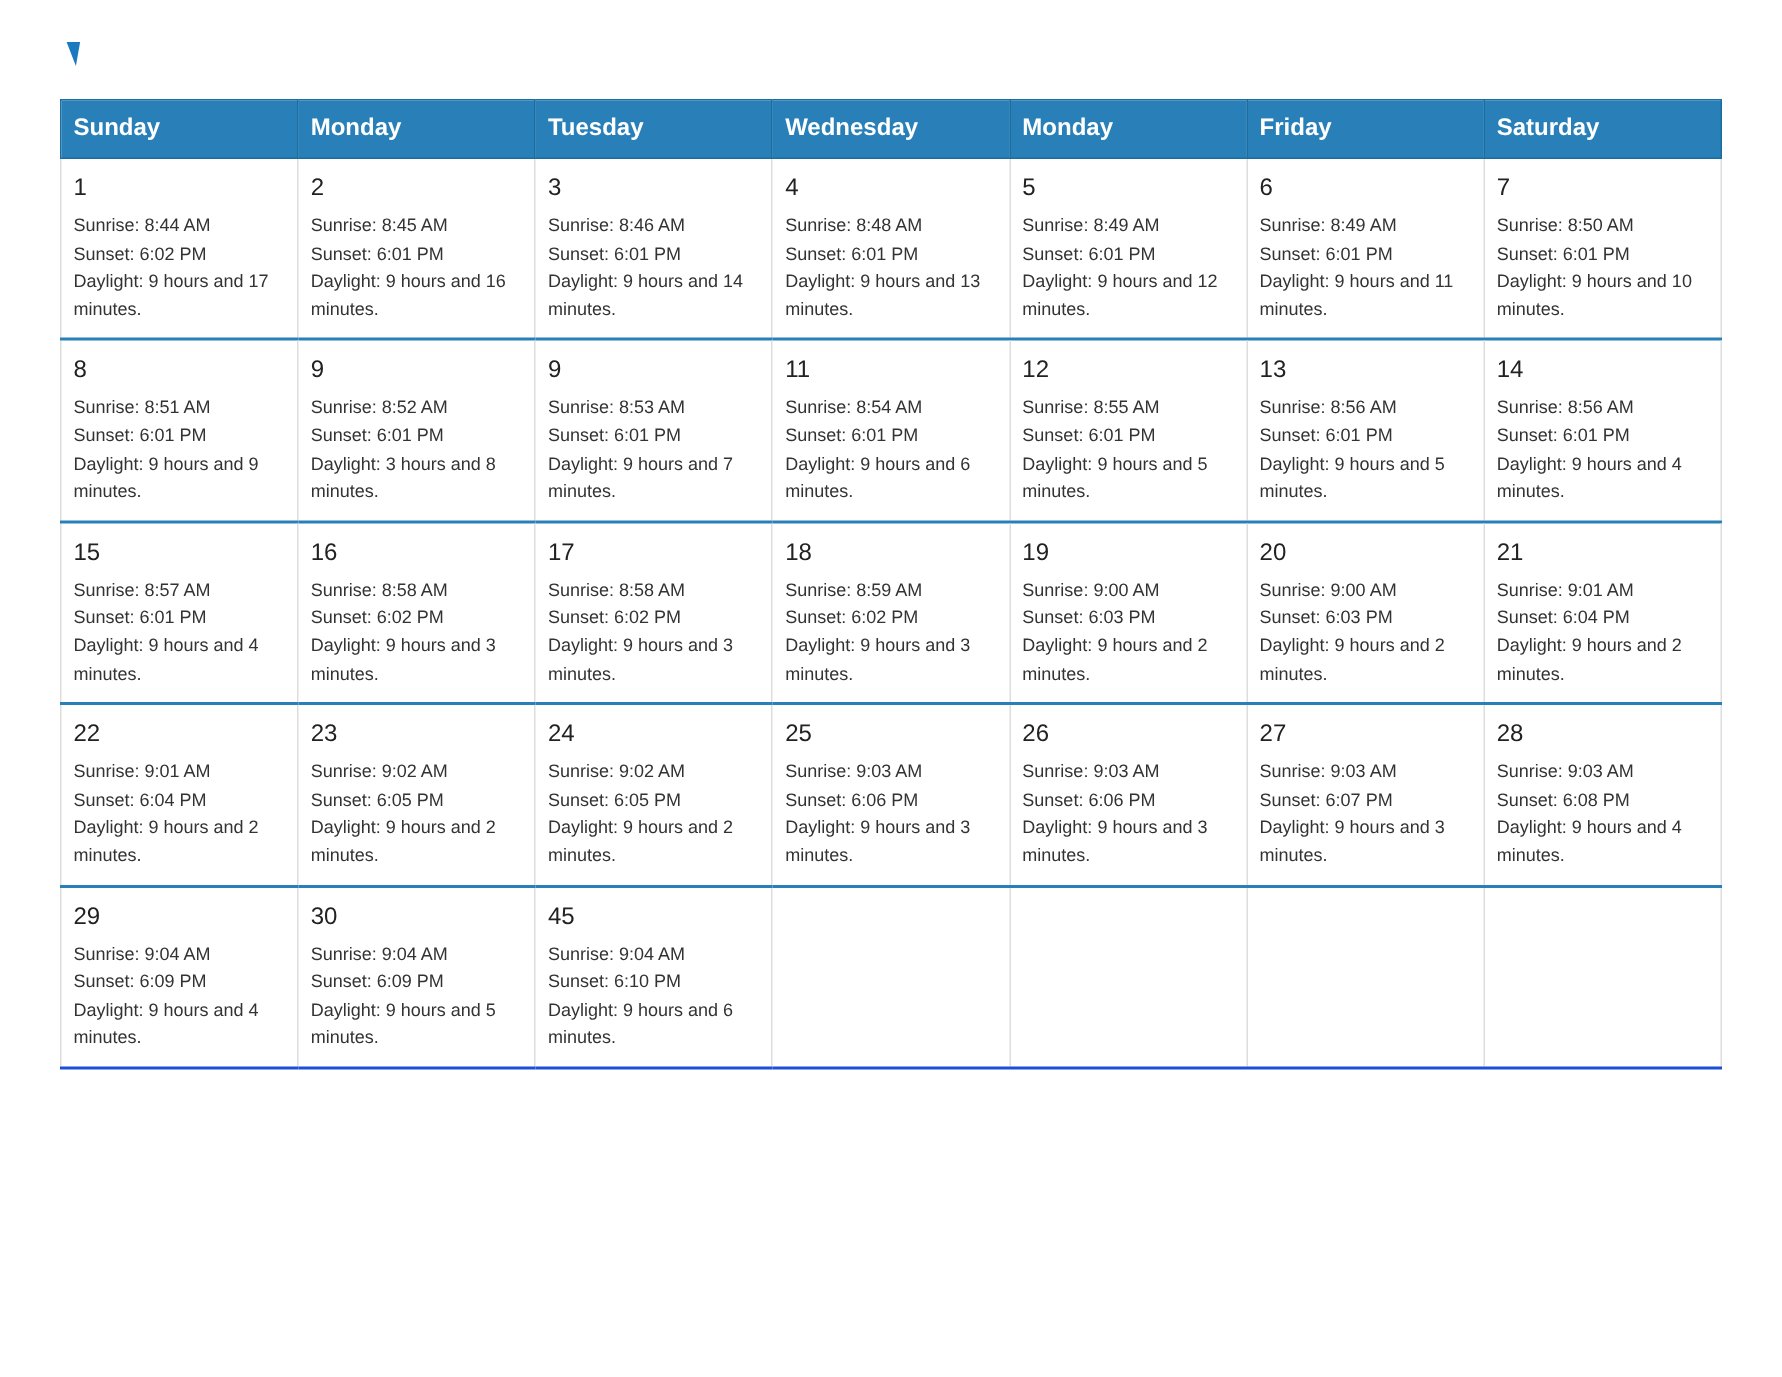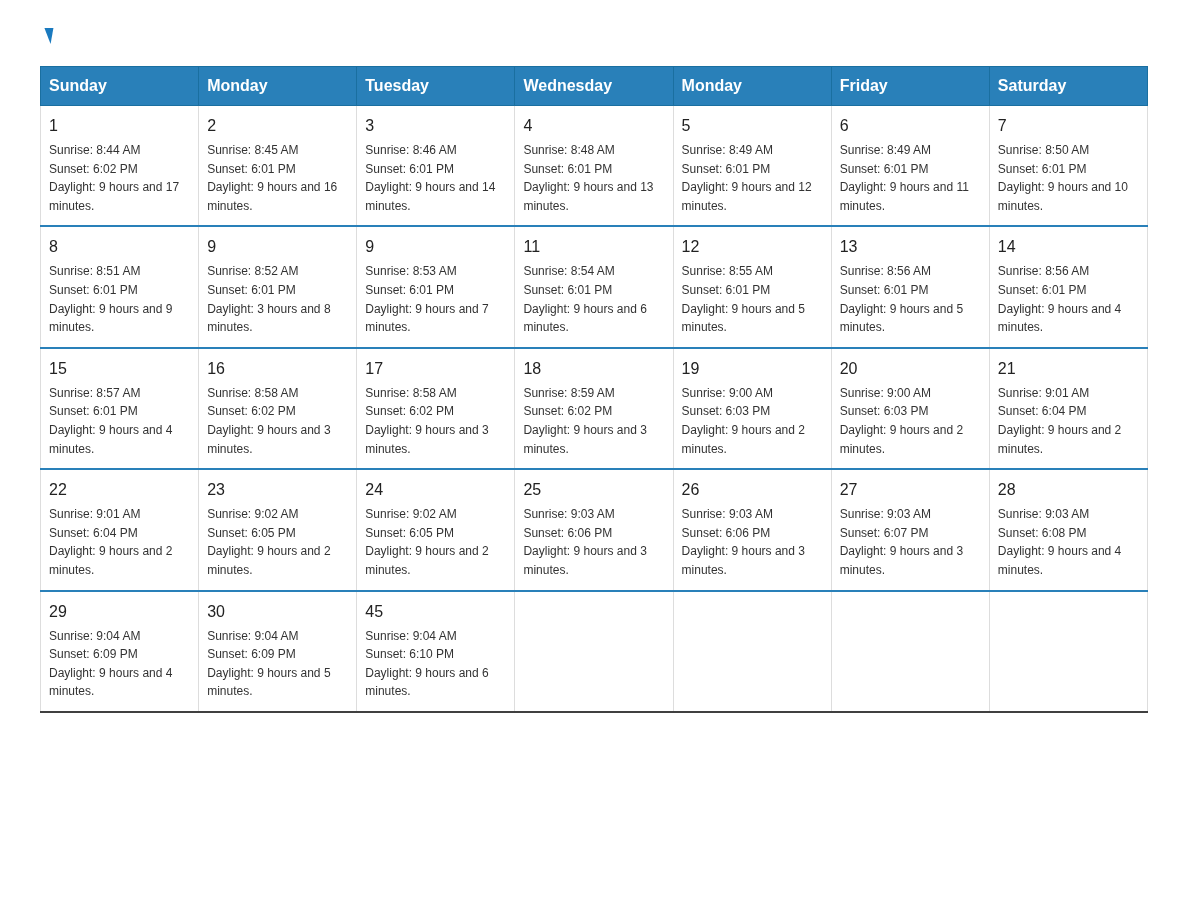--- a/index.html
+++ b/index.html
@@ -54,21 +54,21 @@
       padding: 8px 8px 10px 8px;
       border-bottom: 2px solid #2980b9;
       border-right: 1px solid #ddd;
       border-left: 1px solid #ddd;
       font-size: 12.5px;
       color: #333;
       line-height: 1.5;
       height: 110px;
     }
     .calendar-table tbody tr:last-child td {
-      border-bottom: 2px solid #404040;
+      border-bottom: 2px solid #1d4ed8;
     }
     .day-number {
       font-size: 16px;
       font-weight: normal;
       color: #222;
       display: block;
       margin-bottom: 3px;
     }
     .day-info {
       font-size: 12px;

